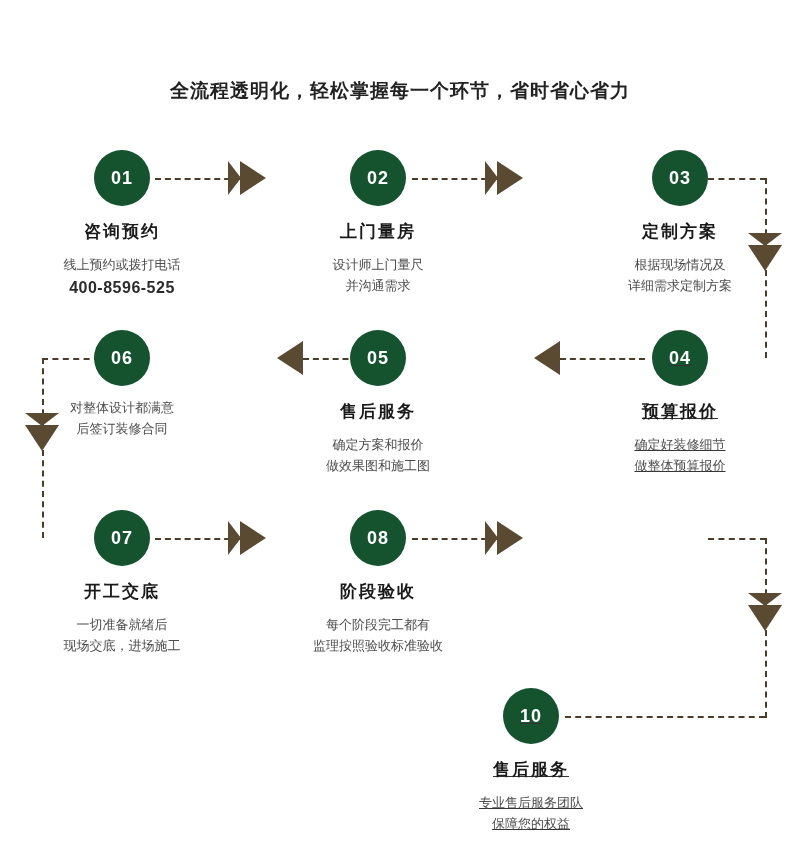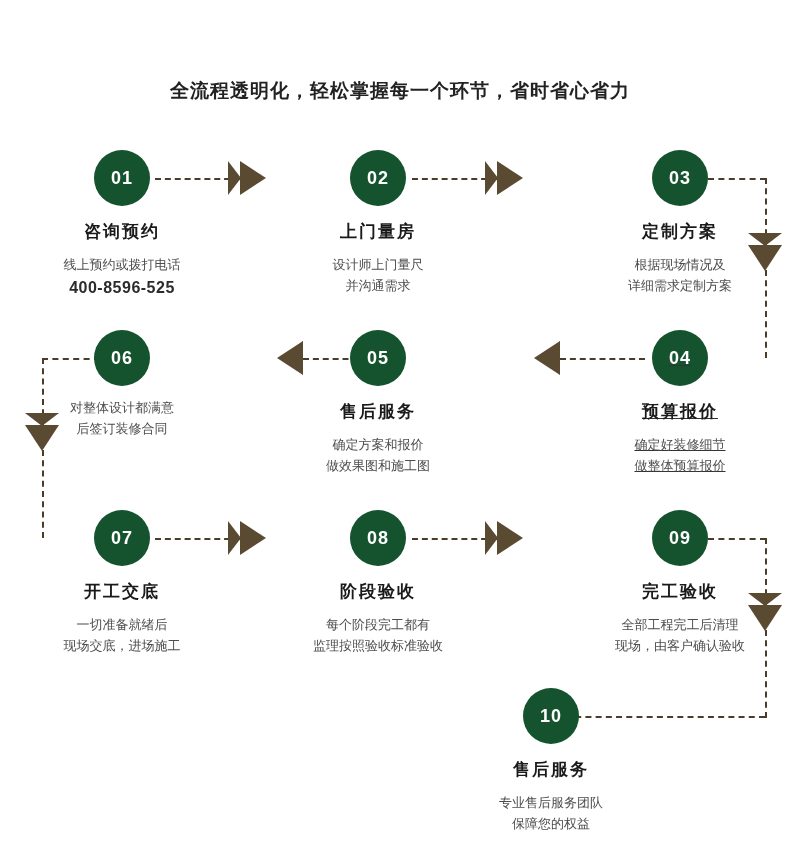--- a/index.html
+++ b/index.html
@@ -244,30 +244,22 @@
 
   <div class="step" style="left:278px; top:510px;">
     <div class="badge">08</div>
     <div class="step-title">阶段验收</div>
     <div class="step-desc">
       <div>每个阶段完工都有</div>
       <div>监理按照验收标准验收</div>
     </div>
   </div>
 
-  <div class="step" style="left:580px; top:510px;">
-    <div class="badge">09</div>
-    <div class="step-title">完工验收</div>
-    <div class="step-desc">
-      <div>全部工程完工后清理</div>
-      <div>现场，由客户确认验收</div>
-    </div>
-  </div>
-
-  <div class="step" style="left:451px; top:688px;">
+
+  <div class="step" style="left:431px; top:688px;text-decoration:underline;">
     <div class="badge">10</div>
     <div class="step-title">售后服务</div>
     <div class="step-desc">
       <div>专业售后服务团队</div>
       <div>保障您的权益</div>
     </div>
   </div>
 
 </div>
 

